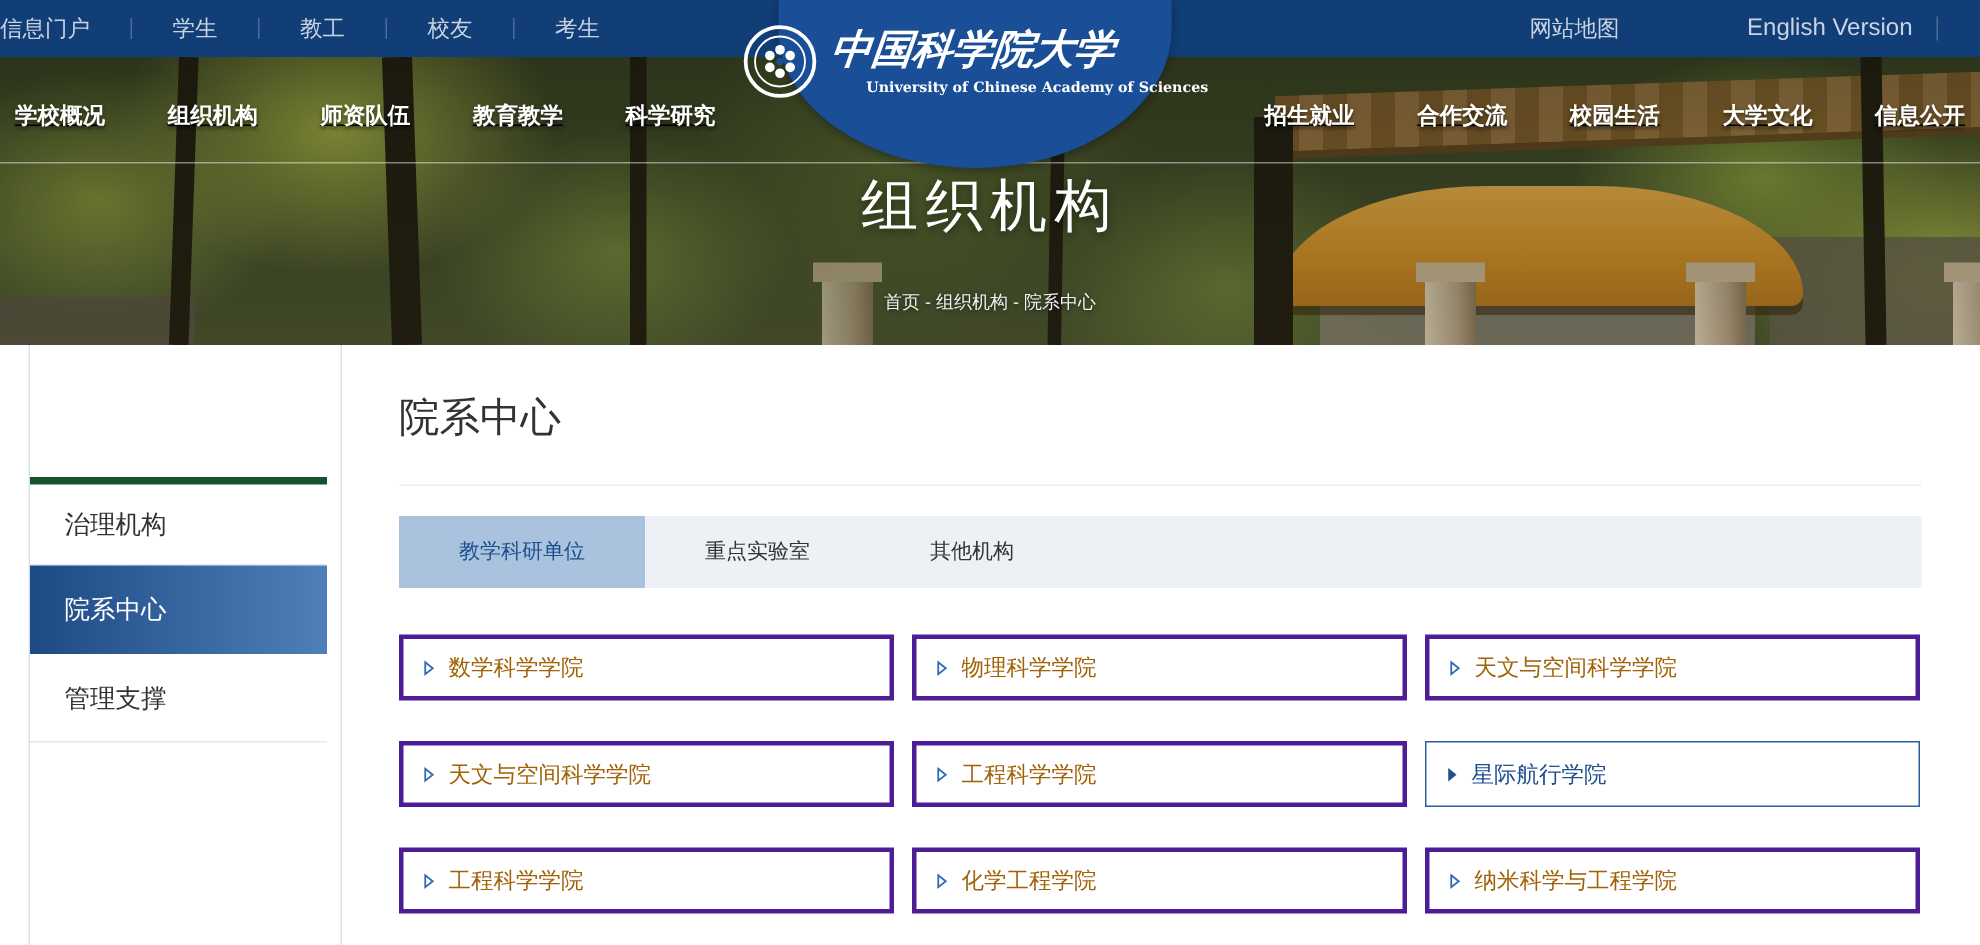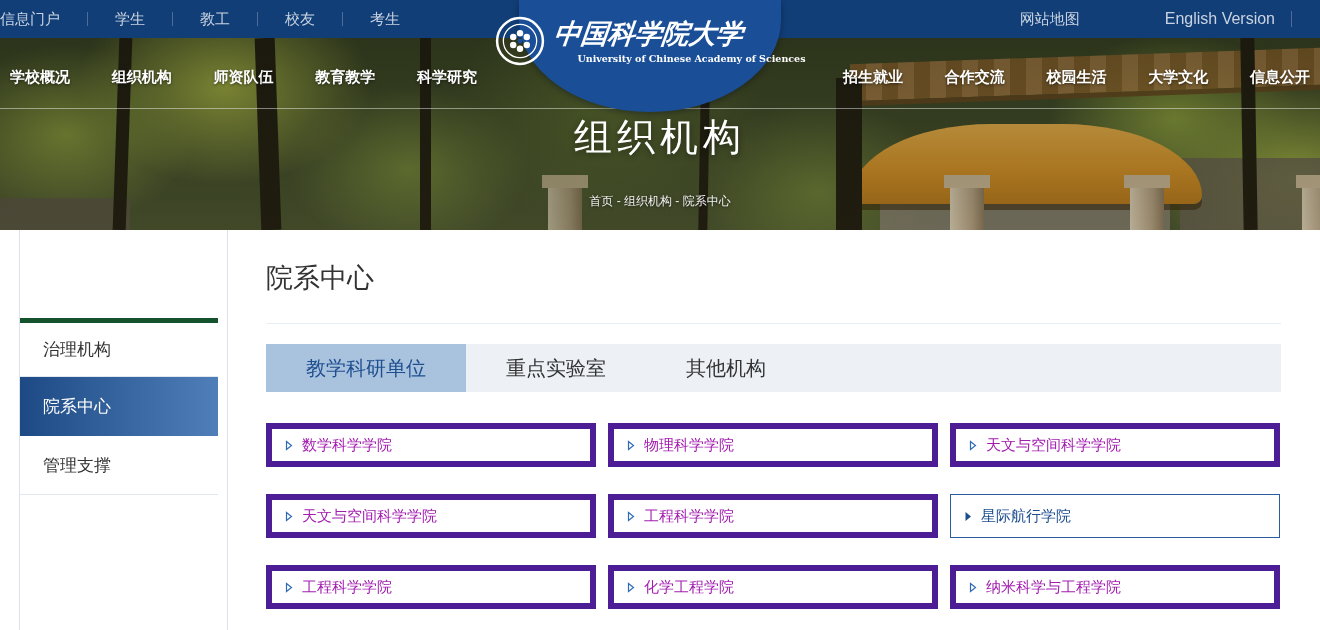--- a/index.html
+++ b/index.html
@@ -49,21 +49,21 @@
   .t1 { left:116px; width:13px; transform:rotate(2deg); }
   .t2 { left:258px; width:20px; transform:rotate(-2deg); }
   .t3 { left:420px; width:11px; }
   .t4 { left:700px; width:9px; transform:rotate(1deg); }
   .t5 { left:836px; width:26px; top:40px; }
   .t6 { left:1242px; width:14px; transform:rotate(-1deg); }
   .hero-dim { position:absolute; inset:0; background:linear-gradient(180deg,rgba(12,16,6,.34),rgba(12,16,6,.18)); }
 
   
   .mainnav { position:absolute; left:0; top:20px; width:1320px; height:38px;
-    display:flex; align-items:center; z-index:5; }
+    display:flex; align-items:center; z-index:5;text-decoration:underline; }
   .nav-group { flex:1; display:flex; justify-content:space-between; }
   .nav-group.left { padding:0 38px 0 10px; }
   .nav-group.right { padding:0 10px 0 36px; }
   .nav-spacer { width:292px; }
   .nav-item { color:#fff; font-size:15px; font-weight:bold; cursor:pointer;
     text-shadow:0 1px 3px rgba(0,0,0,.55); white-space:nowrap; }
   .nav-line { position:absolute; left:0; top:70px; width:1320px; height:1px;
     background:rgba(255,255,255,.45); }
 
   .hero-title { position:absolute; left:0; top:74px; width:1320px; text-align:center;
@@ -98,27 +98,27 @@
   .side-item:first-child { border-top:5px solid #14532d; }
   .side-item.active { background:linear-gradient(90deg,var(--side-grad-a,#1d4a84),var(--side-grad-b,#4f7eb8));
     color:#fff; border-bottom:none; }
 
   .main { position:absolute; left:266px; top:0; width:1015px; }
   .main-title { margin-top:30px; font-size:27px; font-weight:400; color:#333; }
   .main-divider { margin-top:27px; height:1px; background:#e9eef4; }
 
   .tabbar { margin-top:20px; height:48px; background:var(--tabbar-bg,#edf1f6);
     display:flex; align-items:stretch; }
-  .tab { padding:0 40px; display:flex; align-items:center; font-size:20px; color:#333; cursor:pointer; }
+  .tab { padding:0 40px; display:flex; align-items:center; font-size:14px; color:#333; cursor:pointer; }
   .tab.active { background:var(--active-tab-bg,#a9c2de); color:var(--accent-dark,#1d4e8e); }
 
   .cards { margin-top:31px; display:grid; grid-template-columns:330px 330px 330px;
     gap:27px 12px; }
-  .card { height:44px; background:#fff; border:6px solid #4c1d95; display:flex;
-    align-items:center; padding-left:13px; font-size:15px; color:#a21caf; cursor:pointer; }
+  .card { height:44px; background:#fff; border:3px solid #4c1d95; display:flex;
+    align-items:center; padding-left:13px; font-size:15px; color:#a16207; cursor:pointer; }
   .card .arrow { margin-right:9px; display:flex; }
   .card.highlighted { border:1px solid var(--accent,#2a5d9e); color:var(--accent-dark,#1d4f8f); }
 </style>
 </head>
 <body>
 
 <div class="topbar">
   <div class="topbar-left">
     <span class="topbar-link">信息门户</span>
     <span class="tb-sep"></span>

